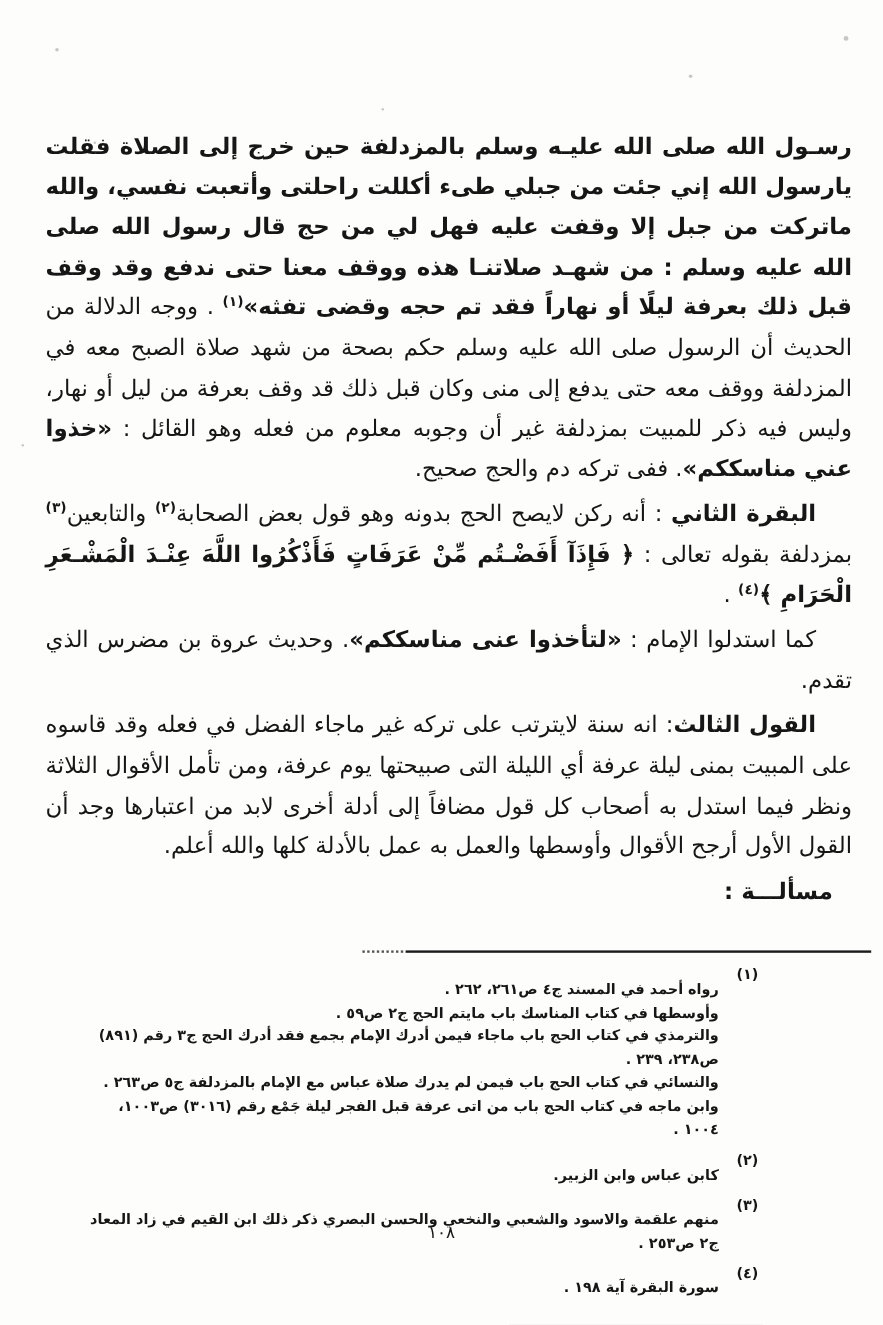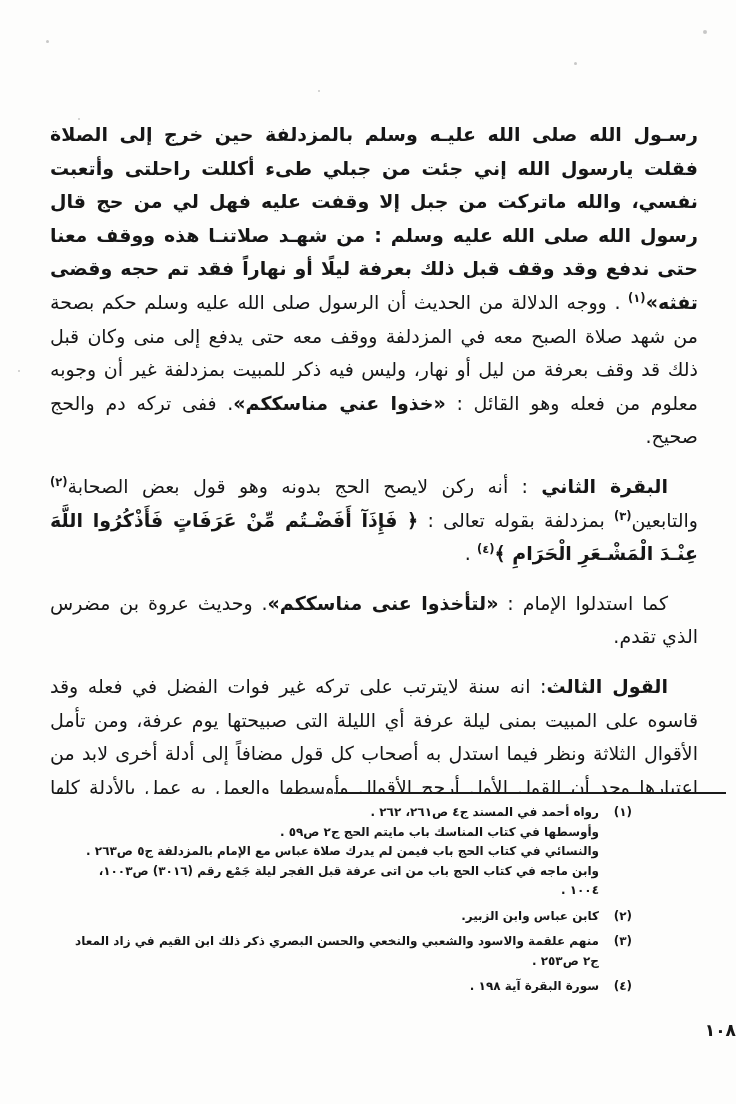--- a/index.html
+++ b/index.html
@@ -18,21 +18,21 @@
     top:102px;right:22px;left:34px;
     height:692px;
     overflow:hidden;
     direction:rtl;
     font-size:19px;
     line-height:33.6px;
     text-align:justify;
     text-justify:inter-word;
     font-weight:400;
   }
-  .para{margin:16px;}
+  .para{margin:4px;}
   .para.indent{text-indent:30px;}
   .para.indent-sm{text-indent:16px;}
   .b{font-weight:700;}
   .quran{font-weight:700;letter-spacing:0.5px;}
   sup.ref{
     font-size:11.5px;
     font-weight:700;
     vertical-align:7px;
     line-height:0;
   }
@@ -54,27 +54,28 @@
     position:absolute;
     top:803px;right:104px;left:72px;
     direction:rtl;
     font-size:12px;
     font-weight:700;
     line-height:19.5px;
     text-align:right;
   }
   .fn{display:flex;gap:9px;margin-bottom:6px;align-items:flex-start;}
   .fn-num{flex:0 0 auto;min-width:24px;}
-  .fn-body{flex:1 1 auto;}
+  .fn-body{flex:1 1 auto;margin-top:12px;}
   
   .page-number{
     position:absolute;
     top:1020px;left:0;width:100%;
-    font-size:17px;
-    font-weight:700;
+    text-align:center;
+    font-size:14px;
+    font-weight:400;
     letter-spacing:5px;
     direction:rtl;
   }
   
   .speck{position:absolute;background:#9a9a9a;border-radius:50%;width:3px;height:3px;opacity:.55;}
   .s1{top:40px;left:46px;}
   .s2{top:30px;left:703px;width:4px;height:4px;}
   .s3{top:62px;left:574px;}
   .s4{top:90px;left:318px;width:2px;height:2px;}
   .s5{top:118px;left:78px;width:2px;height:2px;}
@@ -93,36 +94,37 @@
   <div class="speck s6"></div>
 
   <div class="body-text">
 
     <p class="para"><span class="b">رسـول الله صلى الله عليـه وسلم بالمزدلفة حين خرج إلى الصلاة فقلت يارسول الله إني جئت من جبلي طىء أكللت راحلتى وأتعبت نفسي، والله ماتركت من جبل إلا وقفت عليه فهل لي من حج قال رسول الله صلى الله عليه وسلم : من شهـد صلاتنـا هذه ووقف معنا حتى ندفع وقد وقف قبل ذلك بعرفة ليلًا أو نهاراً فقد تم حجه وقضى تفثه»</span><sup class="ref">(١)</sup><span> . ووجه الدلالة من الحديث أن الرسول صلى الله عليه وسلم حكم بصحة من شهد صلاة الصبح معه في المزدلفة ووقف معه حتى يدفع إلى منى وكان قبل ذلك قد وقف بعرفة من ليل أو نهار، وليس فيه ذكر للمبيت بمزدلفة غير أن وجوبه معلوم من فعله وهو القائل : </span><span class="b">«خذوا عني مناسككم»</span><span>. ففى تركه دم والحج صحيح.</span></p>
 
     <p class="para indent"><span class="b">البقرة الثاني</span><span> : أنه ركن لايصح الحج بدونه وهو قول بعض الصحابة</span><sup class="ref">(٢)</sup><span> والتابعين</span><sup class="ref">(٣)</sup><span> بمزدلفة بقوله تعالى : </span><span class="quran">﴿ فَإِذَآ أَفَضْـتُم مِّنْ عَرَفَاتٍ فَأَذْكُرُوا اللَّهَ عِنْـدَ الْمَشْـعَرِ الْحَرَامِ ﴾</span><sup class="ref">(٤)</sup><span> .</span></p>
 
     <p class="para indent"><span>كما استدلوا الإمام : </span><span class="b">«لتأخذوا عنى مناسككم»</span><span>. وحديث عروة بن مضرس الذي تقدم.</span></p>
 
-    <p class="para indent"><span class="b">القول الثالث</span><span>: انه سنة لايترتب على تركه غير فوات الفضل في فعله وقد قاسوه على المبيت بمنى ليلة عرفة أي الليلة التى صبيحتها يوم عرفة، ومن تأمل الأقوال الثلاثة ونظر فيما استدل به أصحاب كل قول مضافاً إلى أدلة أخرى لابد من اعتبارها وجد أن القول الأول أرجح الأقوال وأوسطها والعمل به عمل بالأدلة كلها والله أعلم.</span></p>
+    <p class="para indent"><span class="b">القول الثالث</span><span>: انه سنة لايترتب على تركه غير ماجاء الفضل في فعله وقد قاسوه على المبيت بمنى ليلة عرفة أي الليلة التى صبيحتها يوم عرفة، ومن تأمل الأقوال الثلاثة ونظر فيما استدل به أصحاب كل قول مضافاً إلى أدلة أخرى لابد من اعتبارها وجد أن القول الأول أرجح الأقوال وأوسطها والعمل به عمل بالأدلة كلها والله أعلم.</span></p>
 
     <p class="para indent-sm"><span class="b">مسألـــة :</span></p>
 
 
   </div>
 
   <div class="fn-sep"></div>
 
   <div class="footnotes">
 
     <div class="fn">
       <span class="fn-num">(١)</span>
       <div class="fn-body">
         <div>رواه أحمد في المسند ج٤ ص٢٦١، ٢٦٢ .</div>
         <div>وأوسطها في كتاب المناسك باب مايتم الحج ج٢ ص٥٩ .</div>
+        <div>والترمذي في كتاب الحج باب ماجاء فيمن أدرك الإمام بجمع فقد أدرك الحج ج٣ رقم (٨٩١) ص٢٣٨، ٢٣٩ .</div>
         <div>والنسائي في كتاب الحج باب فيمن لم يدرك صلاة عباس مع الإمام بالمزدلفة ج٥ ص٢٦٣ .</div>
         <div>وابن ماجه في كتاب الحج باب من اتى عرفة قبل الفجر ليلة جَمْع رقم (٣٠١٦) ص١٠٠٣، ١٠٠٤ .</div>
       </div>
     </div>
 
     <div class="fn">
       <span class="fn-num">(٢)</span>
       <div class="fn-body">
         <div>كابن عباس وابن الزبير.</div>
       </div>

